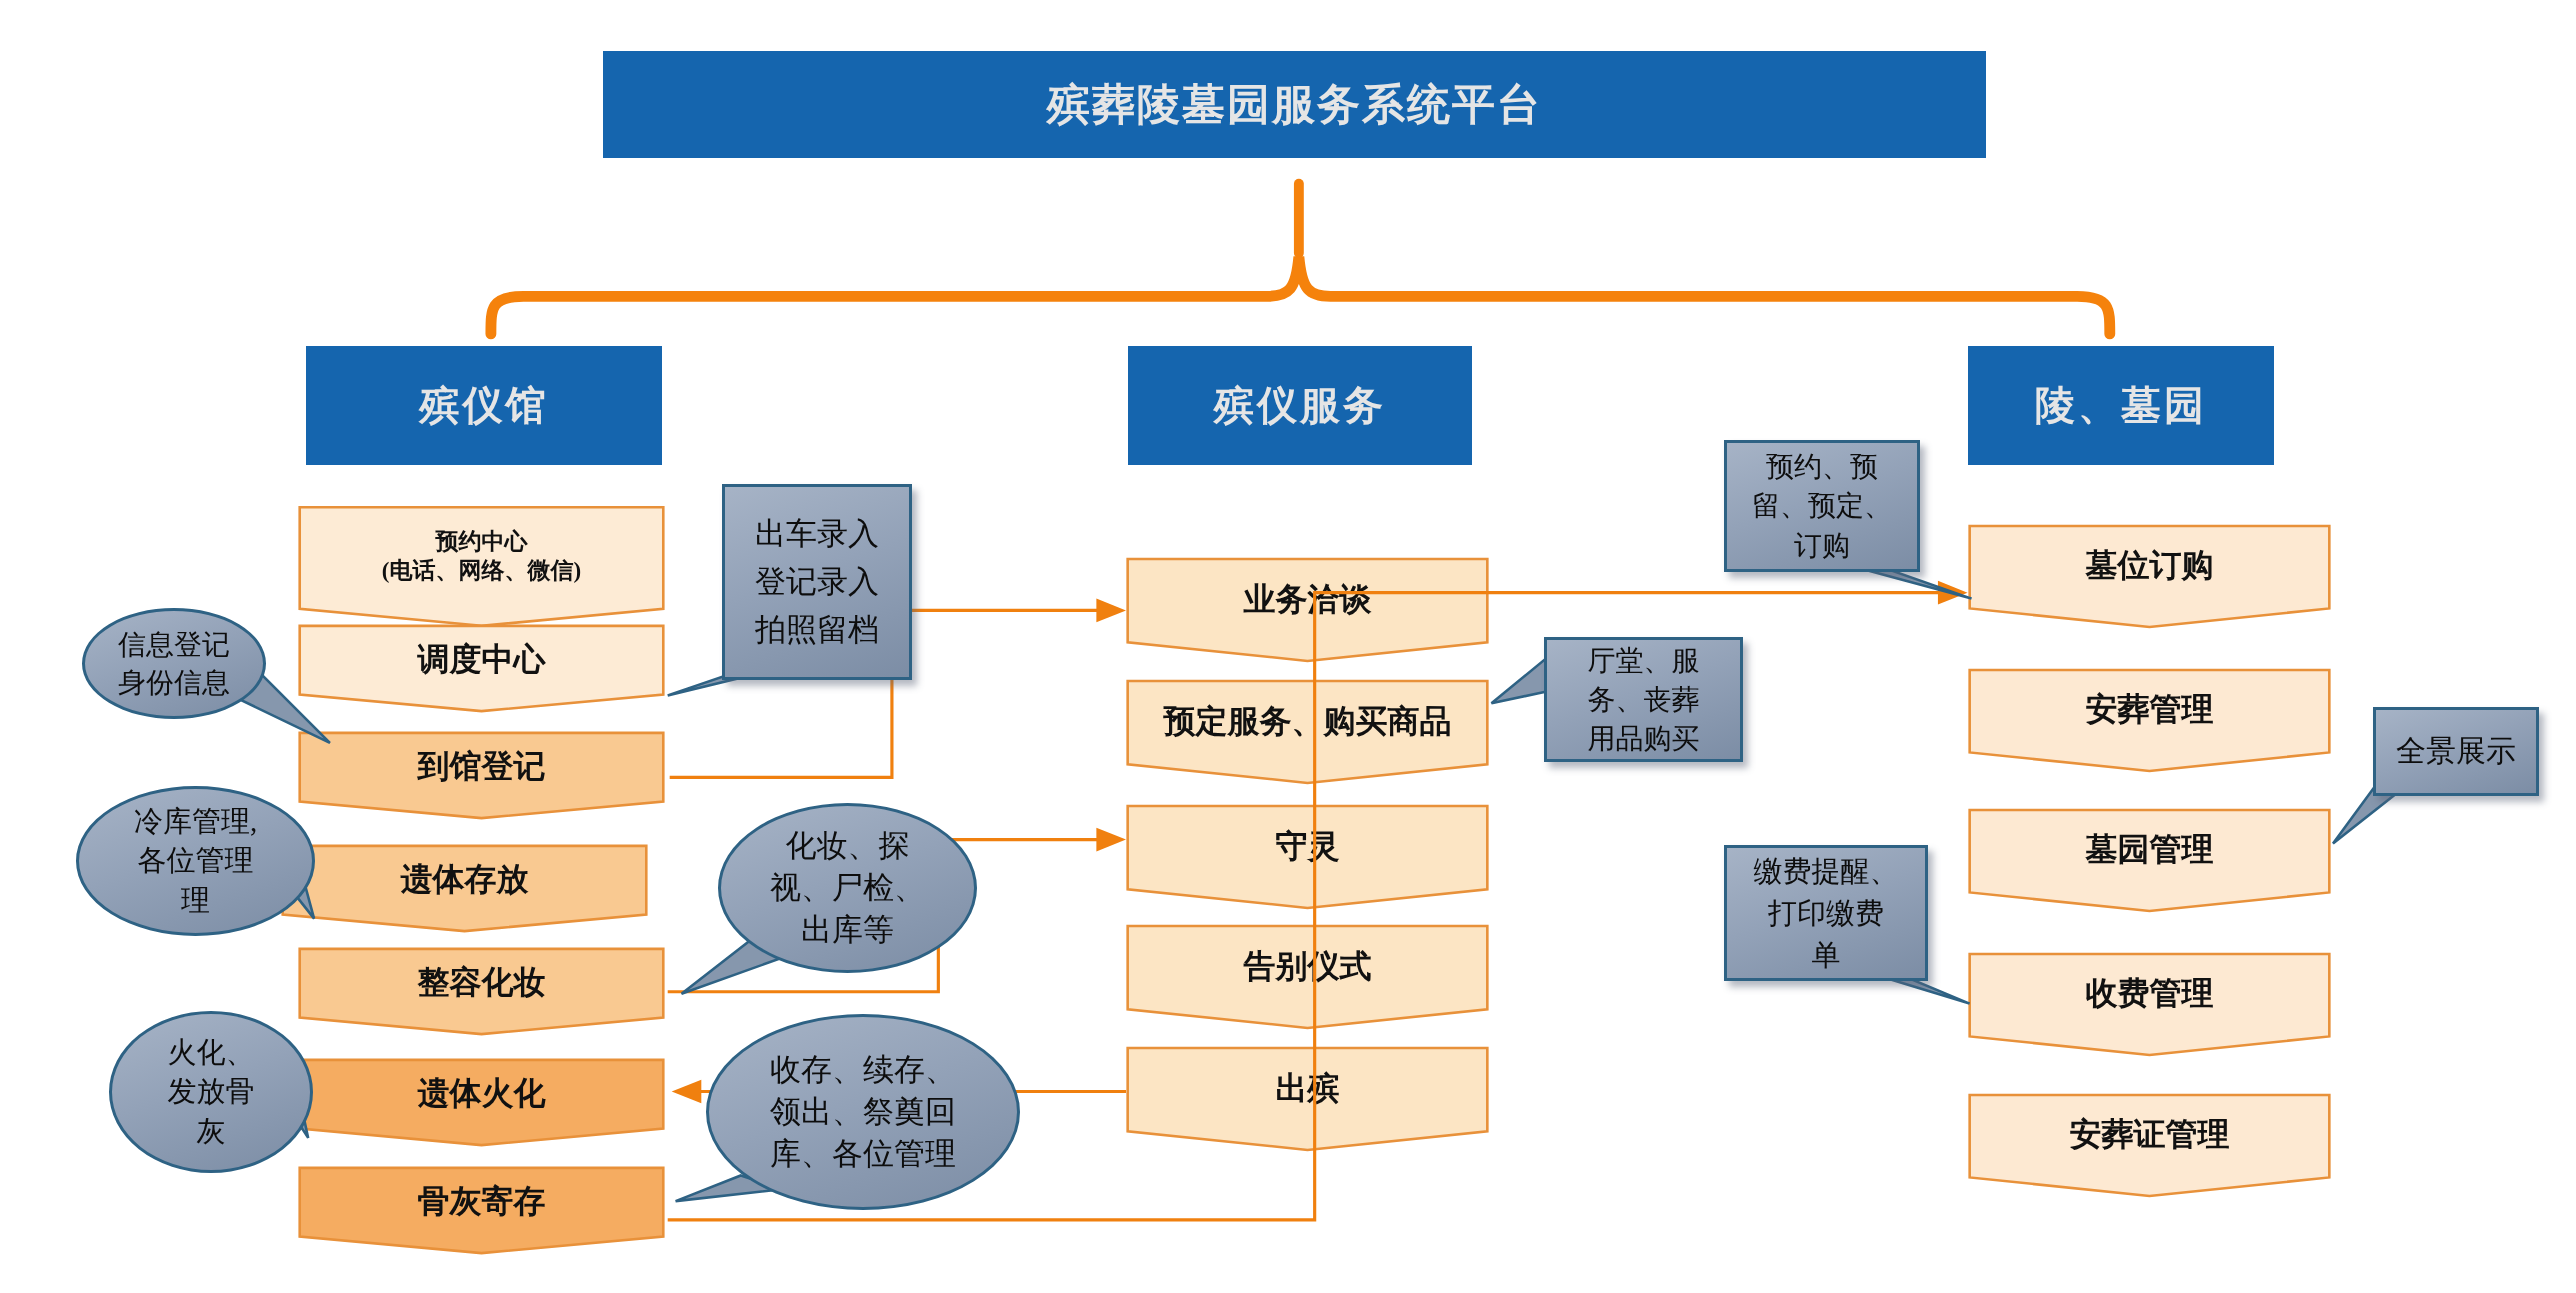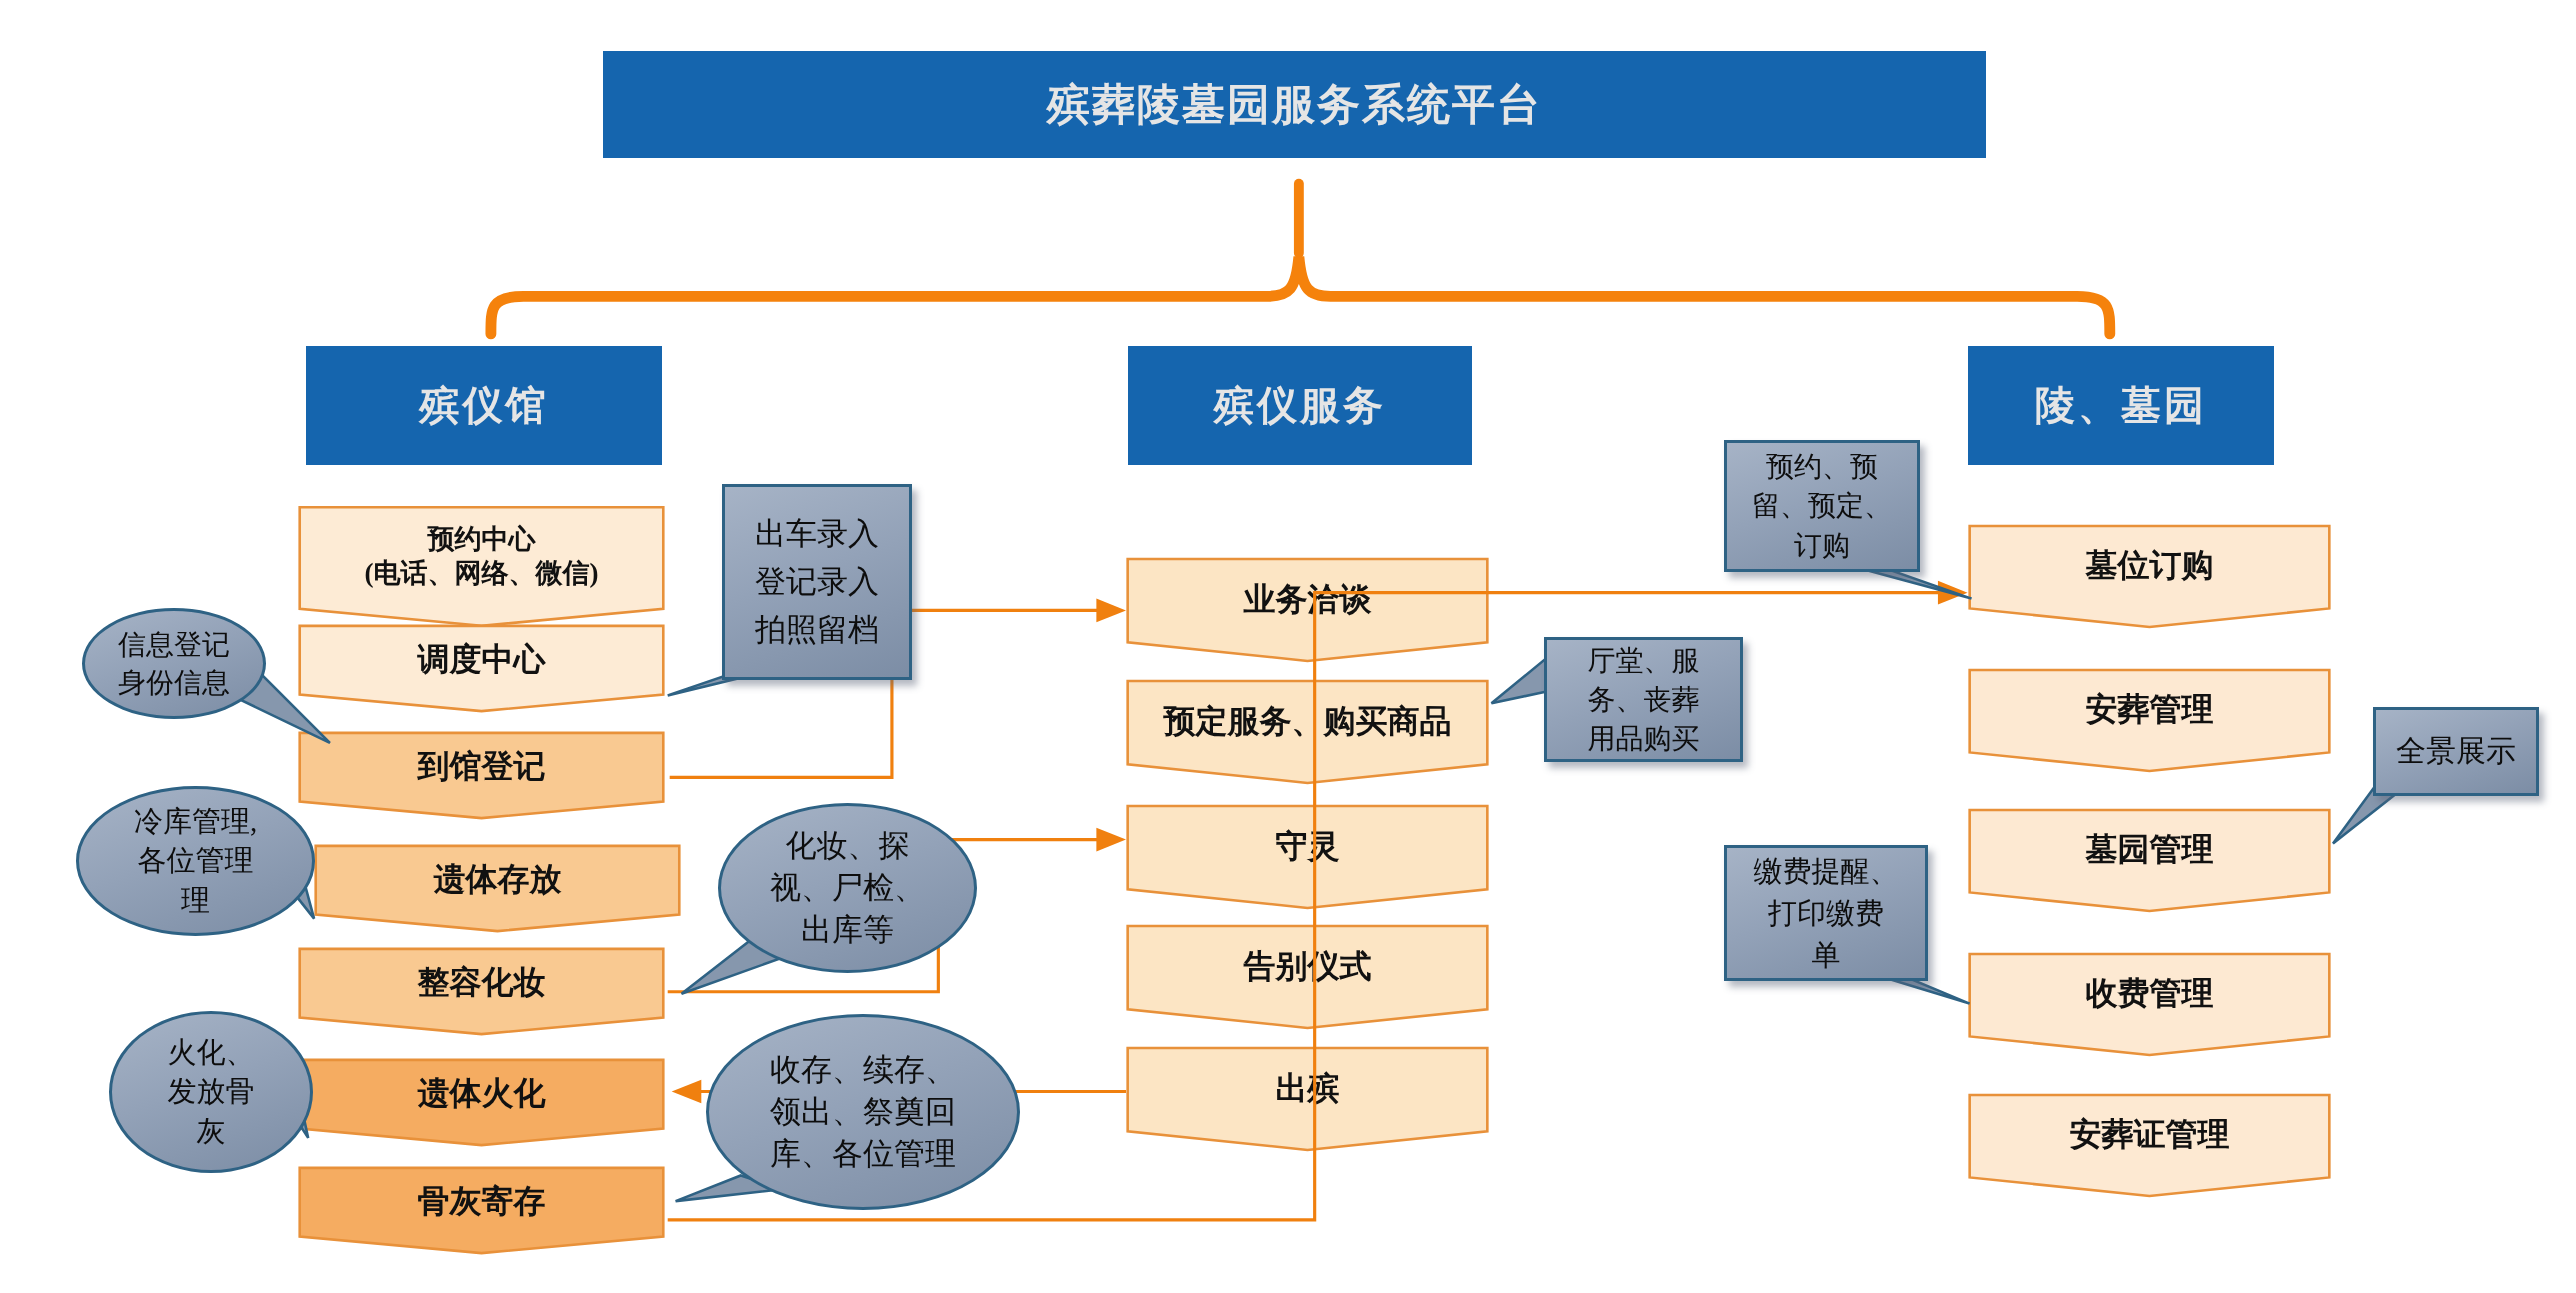--- a/index.html
+++ b/index.html
@@ -31,21 +31,21 @@
   .fill-deep polygon{fill:#F5AC61;}
   .fill-mid polygon{fill:#FCE5C4;}
   .fill-right polygon{fill:#FDE9D2;}
   .banner-label{
     position:absolute;left:0;right:0;top:0;height:78%;
     display:flex;align-items:center;justify-content:center;
     font-family:"Liberation Serif","DejaVu Serif",serif;
     font-weight:bold;color:#111111;
     font-size:32px;text-align:center;white-space:pre-line;line-height:1.25;
   }
-  .banner-label.small{font-size:27px;height:84%;}
+  .banner-label.small{font-size:23px;height:84%;}
 
   .callout{
     position:absolute;z-index:10;
     background:linear-gradient(160deg,#A6B3C6 0%,#93A2B8 45%,#7C8DA5 100%);
     border:3px solid #2E6284;
     box-shadow:5px 6px 7px rgba(90,100,120,0.45);
     display:flex;align-items:center;justify-content:center;
     font-family:"Liberation Serif","DejaVu Serif",serif;
     color:#0d0d0d;text-align:center;white-space:pre-line;
   }
@@ -91,21 +91,21 @@
         <polygon points="1,1 99,1 99,80 50,99 1,80"></polygon>
       </svg>
     <div class="banner-label">调度中心</div>
   </div>
   <div class="banner fill-medium" style="left:296px;top:732px;width:371px;height:87px">
     <svg viewBox="0 0 100 100" preserveAspectRatio="none">
         <polygon points="1,1 99,1 99,80 50,99 1,80"></polygon>
       </svg>
     <div class="banner-label">到馆登记</div>
   </div>
-  <div class="banner fill-medium" style="left:312px;top:845px;width:371px;height:87px">
+  <div class="banner fill-medium" style="left:279px;top:845px;width:371px;height:87px">
     <svg viewBox="0 0 100 100" preserveAspectRatio="none">
         <polygon points="1,1 99,1 99,80 50,99 1,80"></polygon>
       </svg>
     <div class="banner-label">遗体存放</div>
   </div>
   <div class="banner fill-medium" style="left:296px;top:948px;width:371px;height:87px">
     <svg viewBox="0 0 100 100" preserveAspectRatio="none">
         <polygon points="1,1 99,1 99,80 50,99 1,80"></polygon>
       </svg>
     <div class="banner-label">整容化妆</div>

